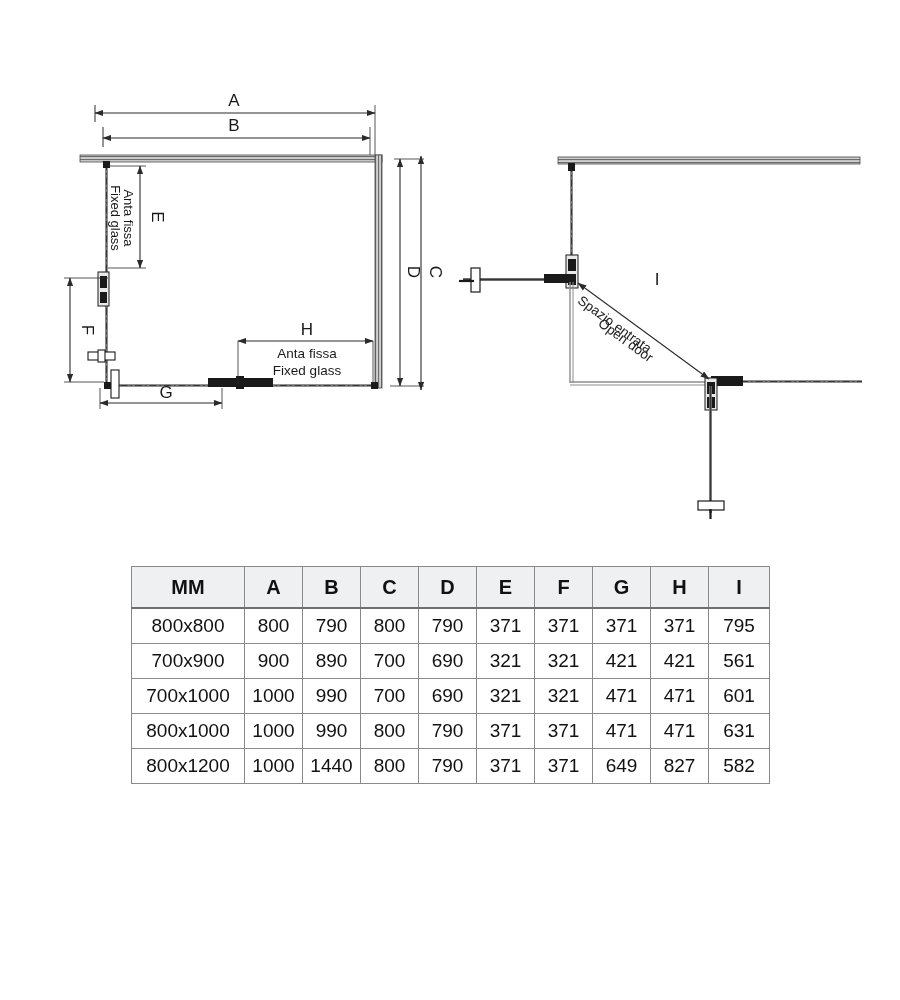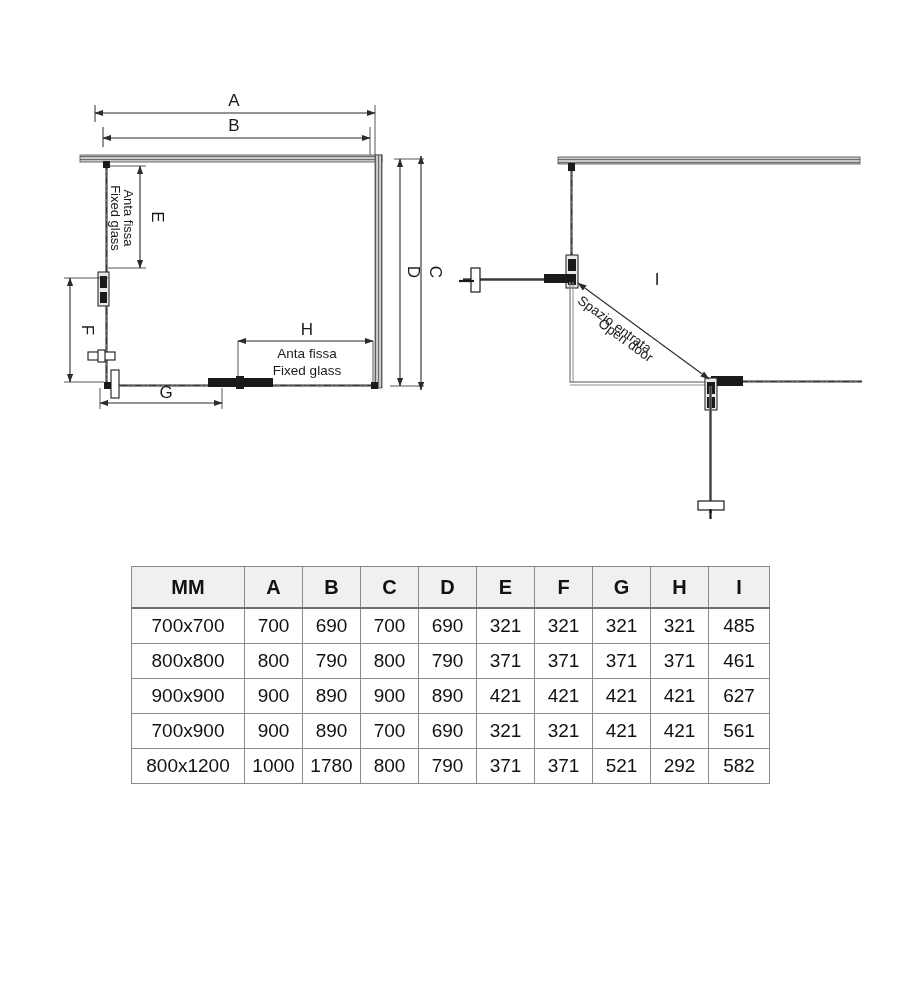--- a/index.html
+++ b/index.html
@@ -303,76 +303,76 @@
           <th>D</th>
           <th>E</th>
           <th>F</th>
           <th>G</th>
           <th>H</th>
           <th>I</th>
         </tr>
       </thead>
       <tbody>
         <tr>
-          <td>700x700</td>
-          <td>700</td>
-          <td>690</td>
-          <td>700</td>
-          <td>690</td>
-          <td>321</td>
-          <td>321</td>
-          <td>321</td>
-          <td>321</td>
-          <td>485</td>
-        </tr>
-        <tr>
           <td>800x800</td>
           <td>800</td>
           <td>790</td>
           <td>800</td>
           <td>790</td>
           <td>371</td>
           <td>371</td>
           <td>371</td>
           <td>371</td>
-          <td>461</td>
-        </tr>
-        <tr>
-          <td>900x900</td>
-          <td>900</td>
-          <td>890</td>
-          <td>900</td>
-          <td>890</td>
-          <td>421</td>
-          <td>421</td>
-          <td>421</td>
-          <td>421</td>
-          <td>627</td>
+          <td>795</td>
         </tr>
         <tr>
           <td>700x900</td>
           <td>900</td>
           <td>890</td>
           <td>700</td>
           <td>690</td>
           <td>321</td>
           <td>321</td>
           <td>421</td>
           <td>421</td>
           <td>561</td>
         </tr>
         <tr>
+          <td>700x1000</td>
+          <td>1000</td>
+          <td>990</td>
+          <td>700</td>
+          <td>690</td>
+          <td>321</td>
+          <td>321</td>
+          <td>471</td>
+          <td>471</td>
+          <td>601</td>
+        </tr>
+        <tr>
+          <td>800x1000</td>
+          <td>1000</td>
+          <td>990</td>
+          <td>800</td>
+          <td>790</td>
+          <td>371</td>
+          <td>371</td>
+          <td>471</td>
+          <td>471</td>
+          <td>631</td>
+        </tr>
+        <tr>
           <td>800x1200</td>
           <td>1000</td>
-          <td>1780</td>
+          <td>1440</td>
           <td>800</td>
           <td>790</td>
           <td>371</td>
           <td>371</td>
-          <td>521</td>
-          <td>292</td>
+          <td>649</td>
+          <td>827</td>
           <td>582</td>
         </tr>
       </tbody>
     </table>
   </div>
 
 </div>
 
 </body></html>

